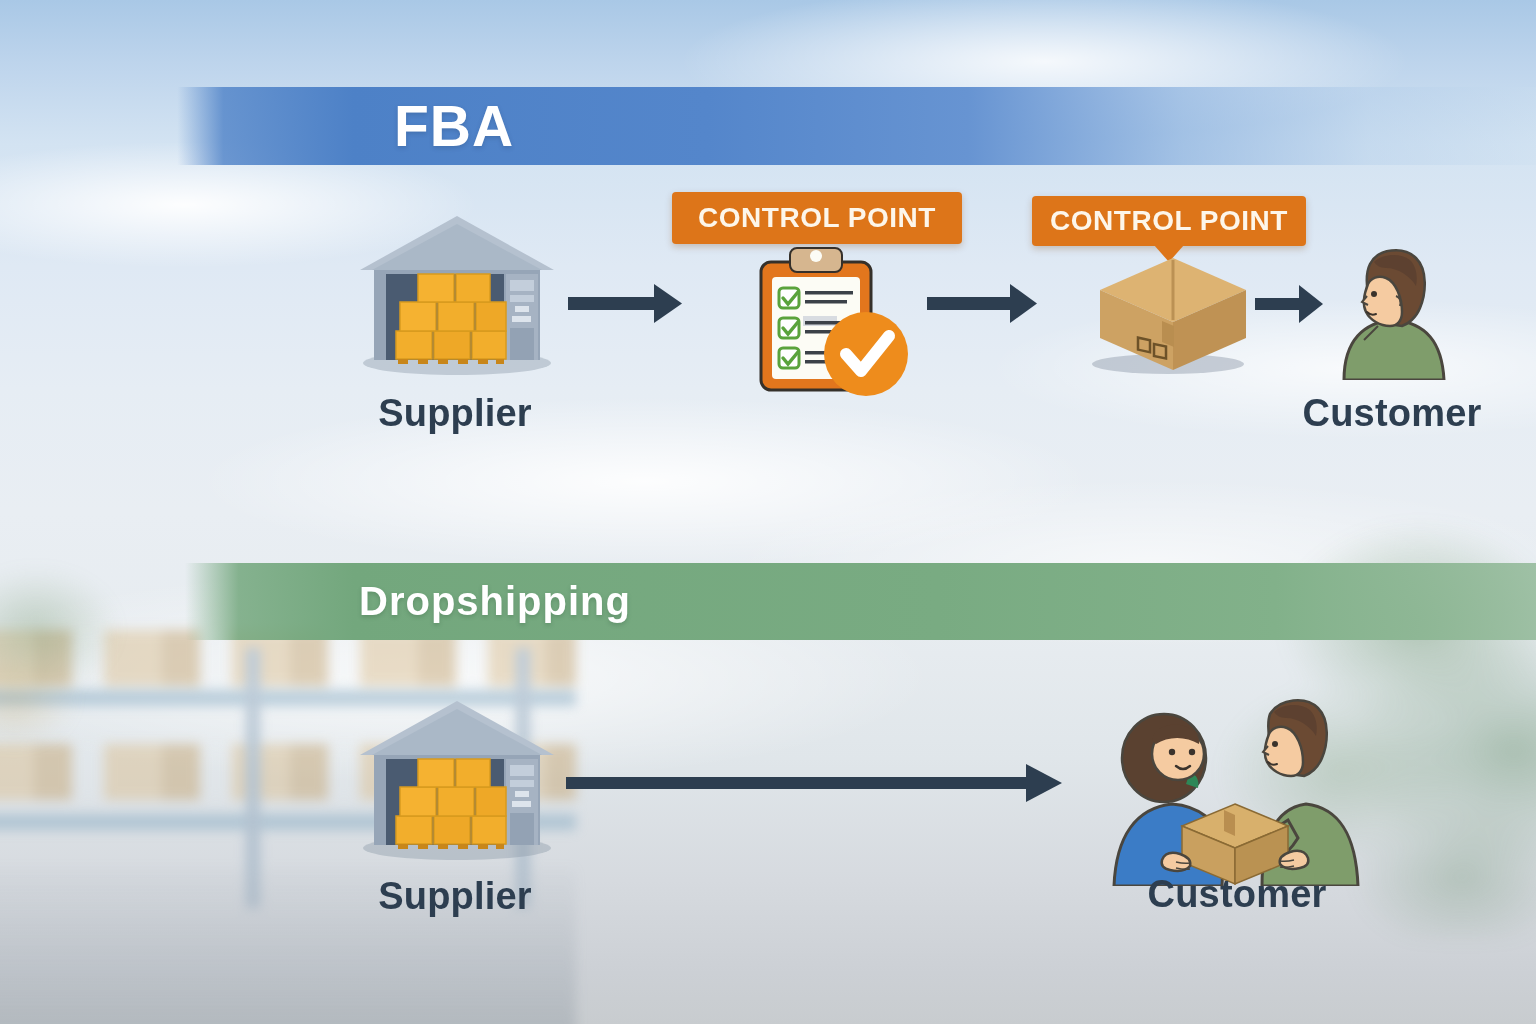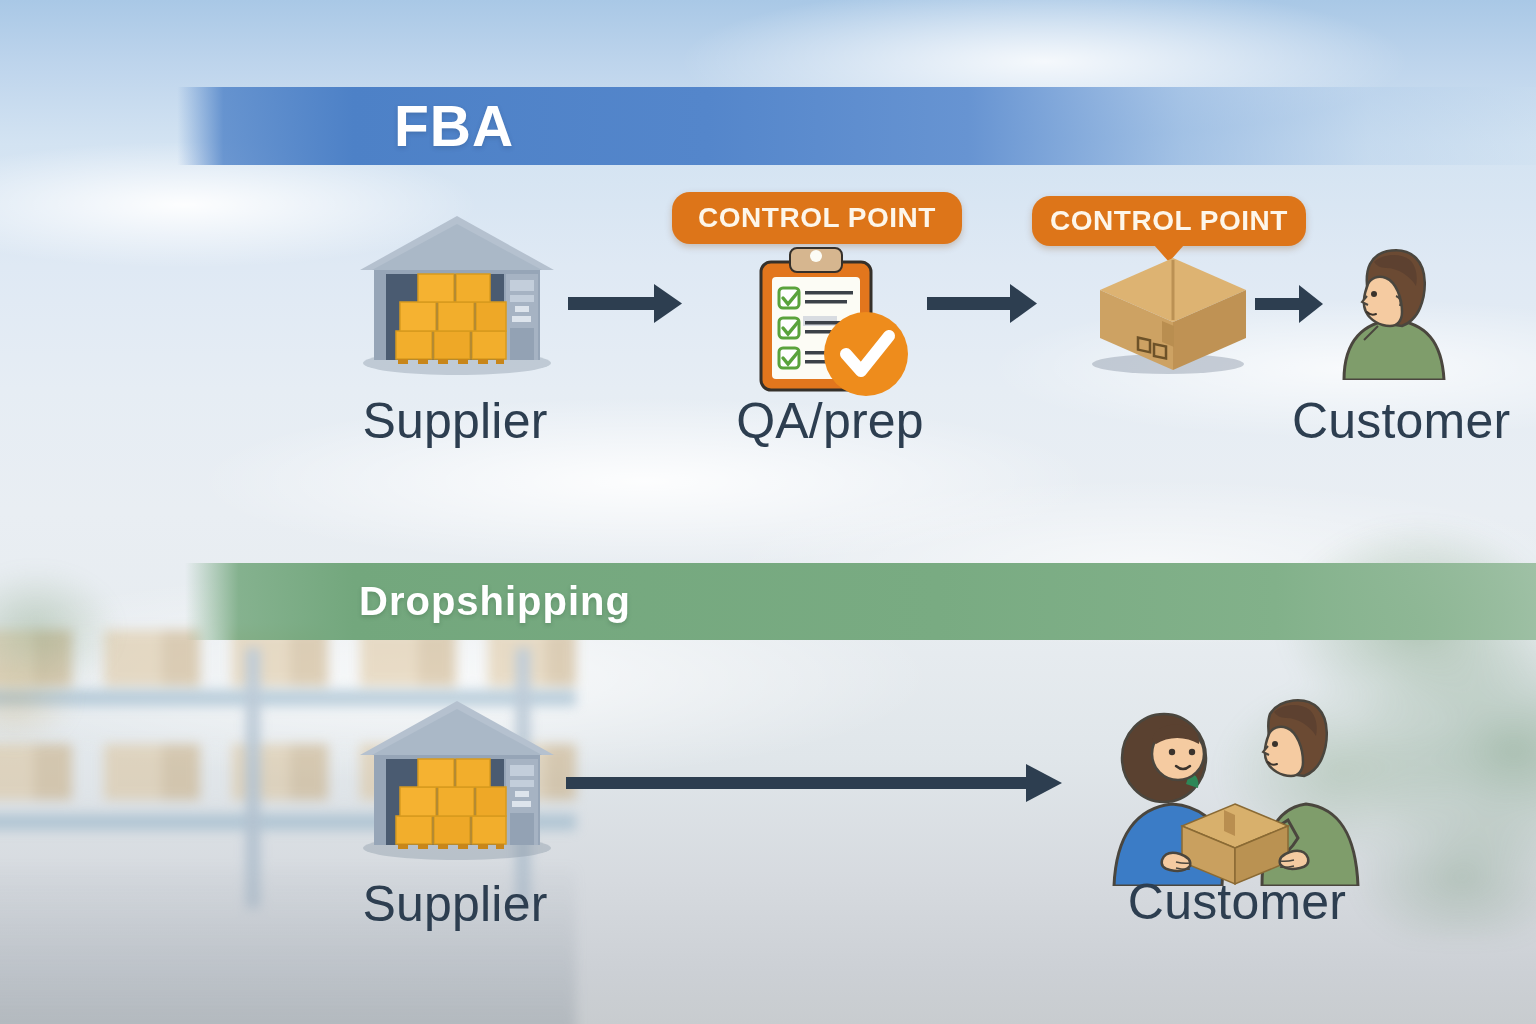--- a/index.html
+++ b/index.html
@@ -70,37 +70,37 @@
   .banner-title {
     color:#fff; font-weight:bold; letter-spacing:1px;
     text-shadow:0 2px 4px rgba(40,70,110,.28);
   }
   .banner-fba .banner-title  { margin-left:378px; font-size:57px; }
   .banner-drop .banner-title { margin-left:343px; font-size:40px; text-shadow:0 2px 4px rgba(50,90,60,.3); }
 
   
   .cp-badge {
     position:absolute; display:flex; align-items:center; justify-content:center;
-    background:#dd7519; border-radius:18px; color:#fdf6ea;
+    background:#dd7519; border-radius:4px; color:#fdf6ea;
     font-weight:bold; font-size:28px; letter-spacing:.5px;
     box-shadow:0 3px 7px rgba(120,60,0,.25);
   }
   .cp-badge-1 { left:672px; top:192px; width:290px; height:52px; }
   .cp-badge-2 { left:1032px; top:196px; width:274px; height:50px; }
   .cp-tail {
     position:absolute; left:50%; bottom:-16px; transform:translateX(-50%);
     width:0; height:0; border-left:15px solid transparent;
     border-right:15px solid transparent; border-top:17px solid #dd7519;
   }
 
   
   .node-icon { position:absolute; }
   .flow-arrow { position:absolute; }
   .node-label {
-    position:absolute; color:#2d3e50; font-weight:normal; font-size:50px;
+    position:absolute; color:#2d3e50; font-weight:bold; font-size:38px;
     text-align:center; letter-spacing:.2px;
   }
 </style>
 </head>
 <body>
 
 <div id="stage">
 
   <div class="clouds"></div>
   <div class="bg-warehouse">
@@ -222,21 +222,20 @@
     <path d="M50,46 C46,56 44,66 48,74 C52,82 62,88 72,88 C80,88 84,82 84,74
              C84,60 78,44 68,40 C60,37 53,40 50,46 Z" fill="#f5cba1" stroke="#4a463e" stroke-width="2.5"></path>
     <path d="M49,58 l-5,6 l6,3" fill="#f5cba1" stroke="#4a463e" stroke-width="2"></path>
     <circle cx="56" cy="56" r="3" fill="#3a332c"></circle>
     <path d="M49,74 q4,4 9,2" stroke="#3a332c" stroke-width="2" fill="none" stroke-linecap="round"></path>
     <path d="M78,58 q6,2 4,10" stroke="#4a463e" stroke-width="2" fill="none"></path>
     <path d="M56,24 C64,16 82,14 92,22 C98,28 100,38 98,48 C92,38 80,30 68,30 C62,30 58,27 56,24 Z" fill="#5d4130"></path>
   </svg>
 
   <div class="node-label" style="left:355px; top:392px; width:200px">Supplier</div>
-  <div class="node-label" style="left:730px; top:392px; width:200px">QA/prep</div>
   <div class="node-label" style="left:1292px; top:392px; width:200px">Customer</div>
 
   <div class="banner banner-drop">
     <span class="banner-title">Dropshipping</span>
   </div>
 
   <svg class="node-icon" style="left:356px; top:695px" width="202" height="166" viewBox="0 0 202 166">
     <ellipse cx="101" cy="153" rx="94" ry="12" fill="#8d9aa9" opacity="0.42"></ellipse>
     <rect x="18" y="58" width="166" height="92" fill="#96a5b7"></rect>
     <polygon points="101,6 198,60 4,60" fill="#b5c1cf"></polygon>

